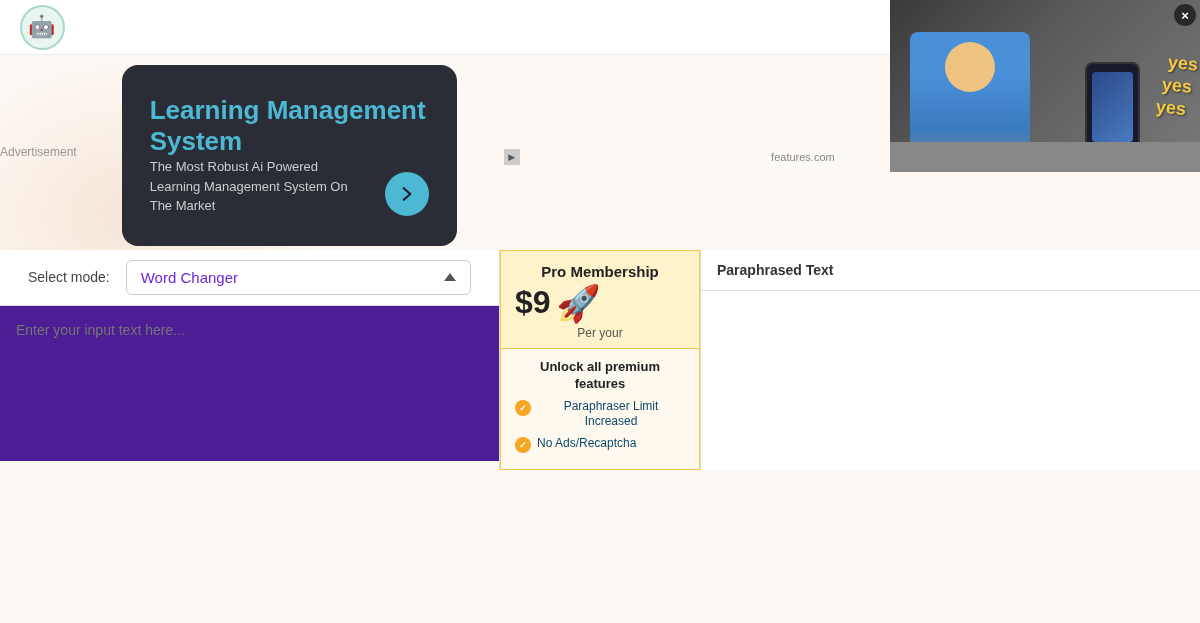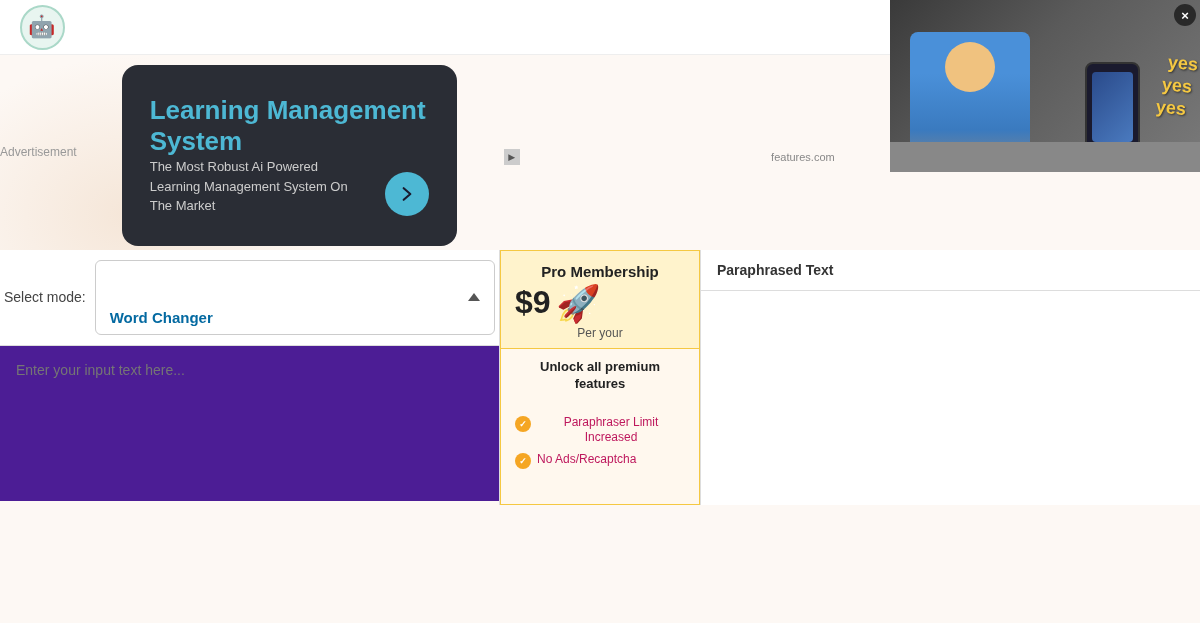--- a/index.html
+++ b/index.html
@@ -161,46 +161,45 @@
     }
 
     
     .left-panel {
       flex: 0 0 500px;
       border-right: 1px solid #ddd;
     }
     .mode-selector {
       display: flex;
       align-items: center;
-      padding: 10px 4px;
+      padding: 10px 28px;
       border-bottom: 1px solid #ddd;
       background: #fff;
-      gap: 9px;
+      gap: 16px;
     }
     .mode-label {
       font-size: 14px;
       color: #444;
       white-space: nowrap;
     }
     .mode-dropdown {
       flex: 1;
       display: flex;
       align-items: center;
       justify-content: space-between;
       padding: 8px 14px;
       border: 1px solid #ccc;
       border-radius: 6px;
       background: #fff;
       cursor: pointer;
     }
     .mode-dropdown-text {
       font-size: 15px;
-      font-weight: 700;
-      color: #0369a1;
-      margin-top: 40px;
+      font-weight: 400;
+      color: #6d28d9;
     }
     .chevron-up {
       width: 0;
       height: 0;
       border-left: 6px solid transparent;
       border-right: 6px solid transparent;
       border-bottom: 8px solid #555;
     }
     .text-input-area {
       width: 100%;
@@ -257,21 +256,21 @@
       display: block;
     }
     .pro-unlock {
       padding: 10px 14px;
       background: #fff8ee;
     }
     .pro-unlock-text {
       font-size: 13px;
       font-weight: 700;
       color: #222;
-      margin-bottom: 22px;
+      margin-bottom: 6px;
       line-height: 1.3;
     }
     .pro-feature {
       display: flex;
       align-items: flex-start;
       gap: 6px;
       margin-bottom: 6px;
     }
     .pro-check {
       width: 16px;
@@ -285,21 +284,21 @@
       margin-top: 1px;
     }
     .pro-check::after {
       content: '✓';
       color: #fff;
       font-size: 9px;
       font-weight: 700;
     }
     .pro-feature-text {
       font-size: 12px;
-      color: #be185d;
+      color: #0c4a6e;
       line-height: 1.3;
     }
 
     
     .right-panel {
       flex: 1;
       background: #fff;
       border-left: 1px solid #ddd;
     }
     .right-panel-header {

